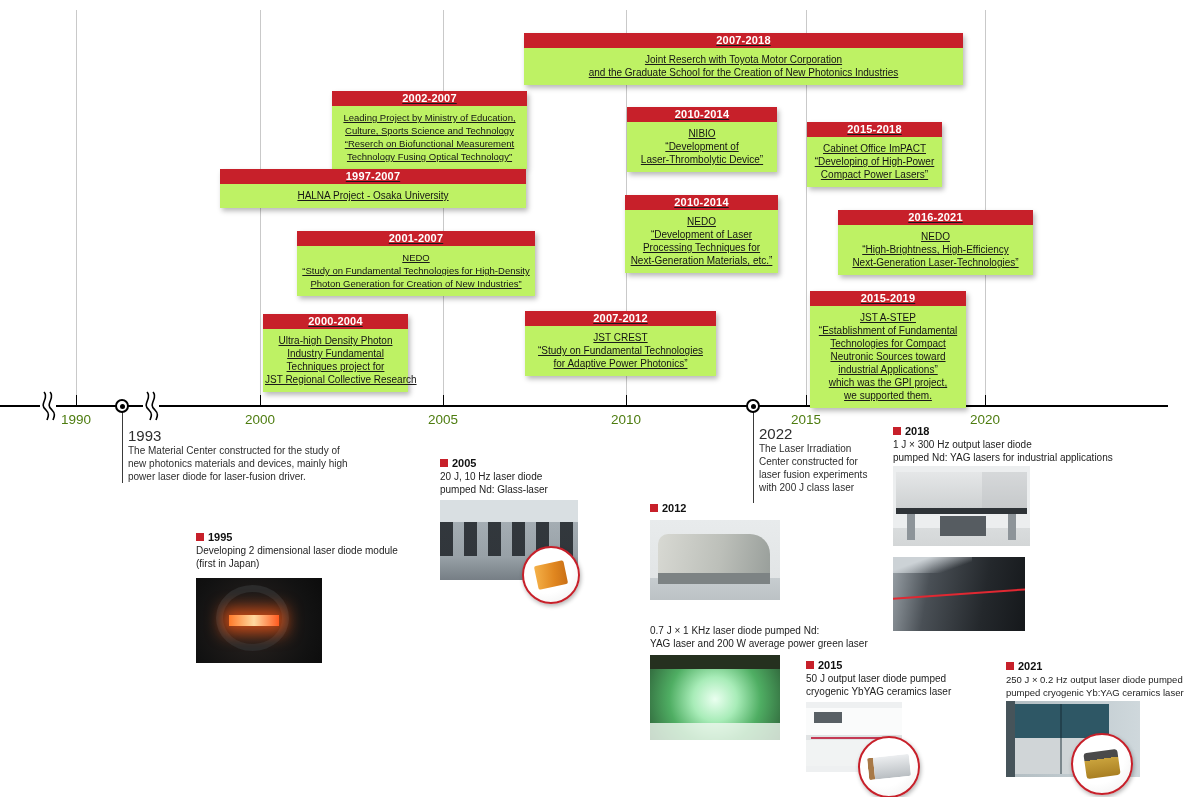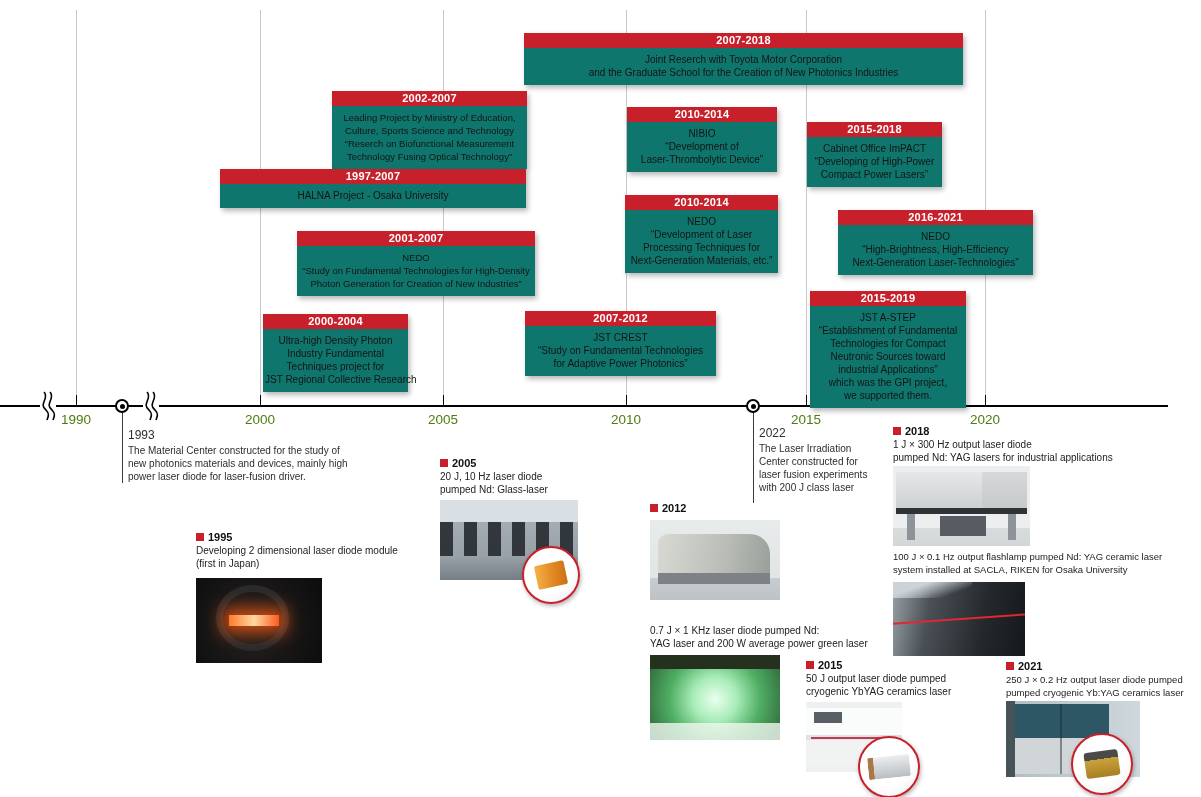--- a/index.html
+++ b/index.html
@@ -9,23 +9,23 @@
   .gridline{position:absolute;top:10px;height:396px;width:1px;background:#c9c9c9;z-index:0;}
   .axis{position:absolute;left:0;top:405px;height:2px;background:#000;z-index:1;}
   .tick{position:absolute;top:395px;width:1px;height:11px;background:#000;z-index:1;}
   .break{position:absolute;top:390px;width:16px;height:31px;background:#fff;z-index:3;}
   .tmarker{position:absolute;top:399px;width:14px;height:14px;border:2px solid #000;border-radius:50%;
            background:#fff;box-sizing:border-box;z-index:4;display:flex;align-items:center;justify-content:center;}
   .tmarker-dot{width:5px;height:5px;background:#000;border-radius:50%;}
   .ylabel{position:absolute;top:412px;transform:translateX(-50%);font-size:13.5px;color:#4d7c0f;z-index:1;}
   .nline{position:absolute;top:407px;width:1px;background:#3a3a3a;z-index:2;}
   .note{position:absolute;z-index:2;font-size:10px;line-height:13px;color:#2e2e2e;}
-  .note-year{font-size:12px;margin-bottom:2px;}
+  .note-year{font-size:15px;margin-bottom:2px;}
   .note-text{white-space:pre;}
-  .pbox{position:absolute;z-index:2;background:#0f766e;box-shadow:2px 3px 5px rgba(0,0,0,.28);}
+  .pbox{position:absolute;z-index:2;background:#bef264;box-shadow:2px 3px 5px rgba(0,0,0,.28);text-decoration:underline;}
   .pbox-header{background:var(--red);color:#fff;font-weight:bold;font-size:11px;line-height:15px;
                height:15px;text-align:center;letter-spacing:.2px;}
   .pbox-body{font-size:10px;line-height:13px;text-align:center;padding:5px 2px 6px;white-space:pre;color:#141414;}
   .fs95 .pbox-body{font-size:9.5px;}
   .ms{position:absolute;z-index:2;font-size:10px;line-height:12.5px;}
   .ms-head{display:flex;align-items:center;gap:4px;font-weight:bold;font-size:11px;height:14px;margin-bottom:1px;color:#111;}
   .bullet{width:8px;height:8px;background:var(--red);flex:0 0 8px;}
   .ms-text{white-space:pre;color:#222;}
   .ms-text.bold{font-weight:bold;}
   .narrow .ms-text{font-size:9.5px;}
@@ -261,22 +261,20 @@
     <div class="photo photo-2018" style="width:137px;height:80px;margin-top:2px">
       <div class="ph-shape" style="left:2%;top:8%;width:96%;height:44%;background:linear-gradient(#e5e7e8,#ced1d2);box-shadow:inset -45px 0 0 0 rgba(185,189,191,.35)"></div>
       <div class="ph-shape" style="left:2%;top:52%;width:96%;height:8%;background:#2e3337"></div>
       <div class="ph-shape" style="left:10%;top:60%;width:6%;height:32%;background:#8d9499"></div>
       <div class="ph-shape" style="left:84%;top:60%;width:6%;height:32%;background:#8d9499"></div>
       <div class="ph-shape" style="left:34%;top:62%;width:34%;height:26%;background:#565c61"></div>
     </div>
   </div>
 
   <div class="ms narrow" style="left:893px;top:551px">
-    <div class="ms-text">100 J × 0.1 Hz output flashlamp pumped Nd: YAG ceramic laser
-system installed at SACLA, RIKEN for Osaka University</div>
     <div class="photo photo-100j" style="width:132px;height:74px;margin-top:6px">
       <div class="ph-shape" style="left:0;top:0;width:60%;height:22%;background:linear-gradient(160deg,#ccd2d6 30%,transparent 75%)"></div>
       <div class="ph-shape" style="left:-10%;top:48%;width:120%;height:2px;background:#e02832;transform:rotate(-4deg)"></div>
     </div>
   </div>
 
   <div class="ms narrow" style="left:1006px;top:659px">
     <div class="ms-head">
       <span class="bullet"></span>
       <span>2021</span>

